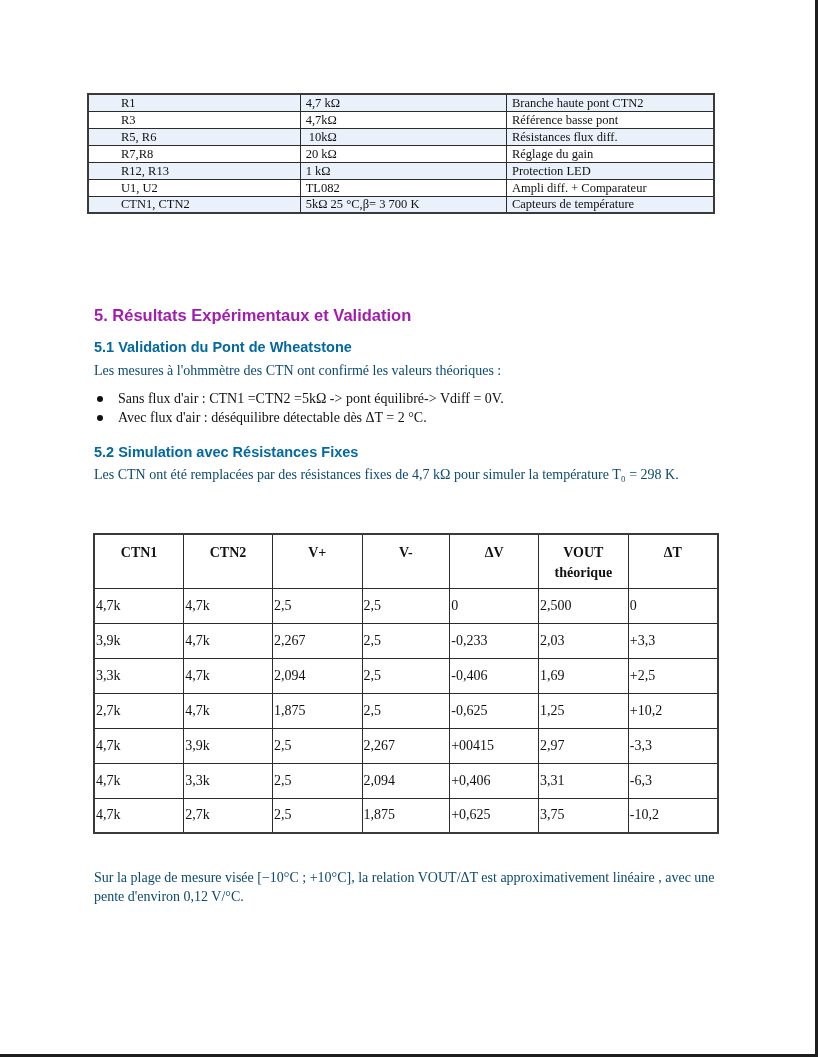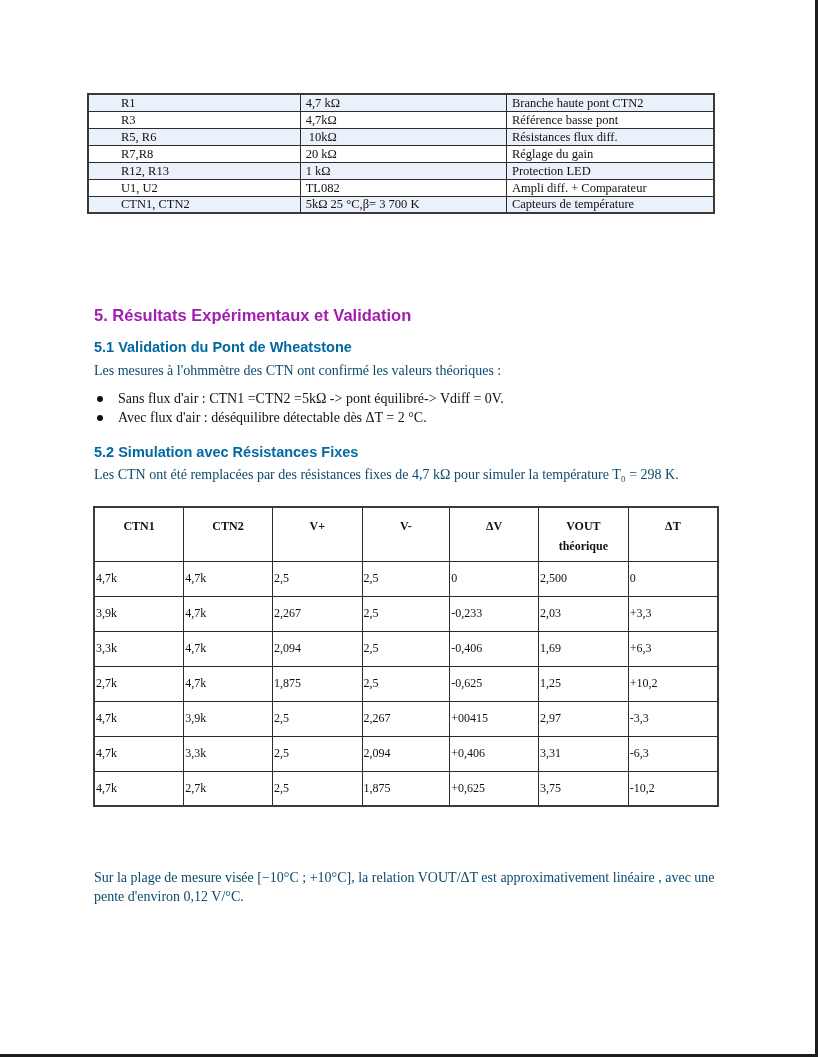--- a/index.html
+++ b/index.html
@@ -27,21 +27,21 @@
     .para { position: absolute; left: 94px; font-size: 14px; line-height: 19px; color: #0c4a6e; }
     .p1 { top: 361px; width: 640px; }
     .p2 { top: 465px; width: 640px; }
     .p3 { top: 868px; width: 640px; }
 
     .bullets { position: absolute; left: 94px; top: 389px; list-style: none; font-size: 14px; line-height: 19px; }
     .bullets li { position: relative; padding-left: 24px; }
     .bullets li .dot { position: absolute; left: 3px; top: 7px; width: 6px; height: 6px; border-radius: 50%; background: #111; }
 
     
-    .tbl2 { position: absolute; left: 93px; top: 506px; width: 626px; border-collapse: collapse; font-size: 12px; }
+    .tbl2 { position: absolute; left: 93px; top: 533px; width: 626px; border-collapse: collapse; font-size: 14px; }
     .tbl2 { border: 2px solid #3a3a3a; }
     .tbl2 th, .tbl2 td { border: 1.5px solid #2b2b2b; }
     .tbl2 th { height: 54px; vertical-align: top; padding-top: 8px; text-align: center; font-weight: bold; line-height: 20px; }
     .tbl2 td { height: 35px; padding-left: 1px; text-align: left; vertical-align: middle; }
     .tbl2 .w1 { width: 90px; } .tbl2 .w2 { width: 89px; } .tbl2 .w3 { width: 90px; }
     .tbl2 .w4 { width: 88px; } .tbl2 .w5 { width: 89px; } .tbl2 .w6 { width: 90px; } .tbl2 .w7 { width: 90px; }
   </style>
 </head>
 <body>
 
@@ -140,21 +140,21 @@
       <td>2,03</td>
       <td>+3,3</td>
     </tr>
     <tr>
       <td>3,3k</td>
       <td>4,7k</td>
       <td>2,094</td>
       <td>2,5</td>
       <td>-0,406</td>
       <td>1,69</td>
-      <td>+6,3</td>
+      <td>+2,5</td>
     </tr>
     <tr>
       <td>2,7k</td>
       <td>4,7k</td>
       <td>1,875</td>
       <td>2,5</td>
       <td>-0,625</td>
       <td>1,25</td>
       <td>+10,2</td>
     </tr>

